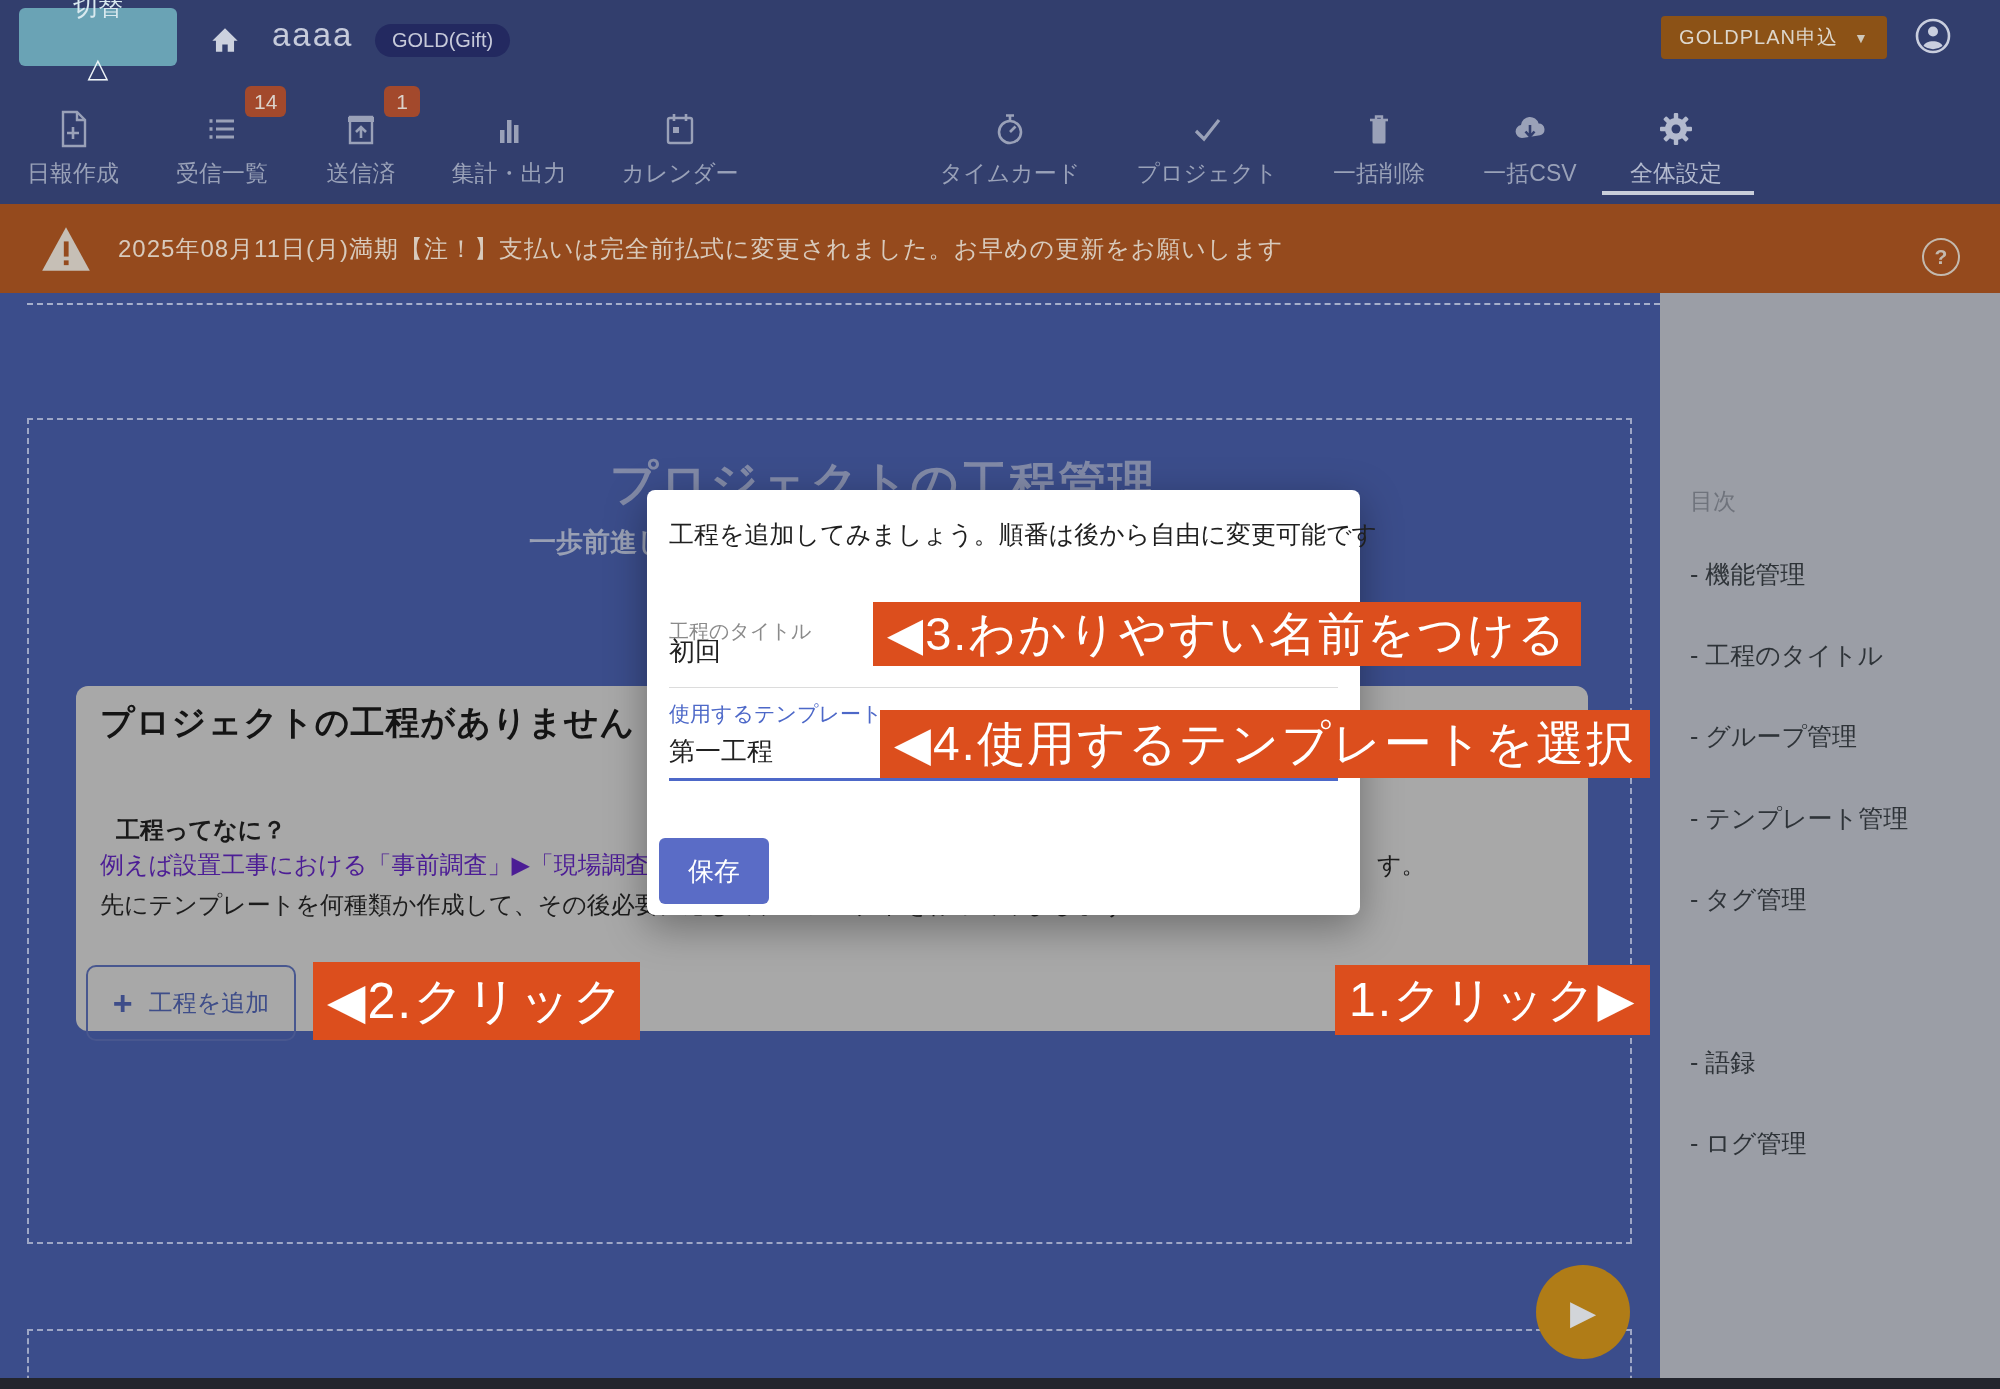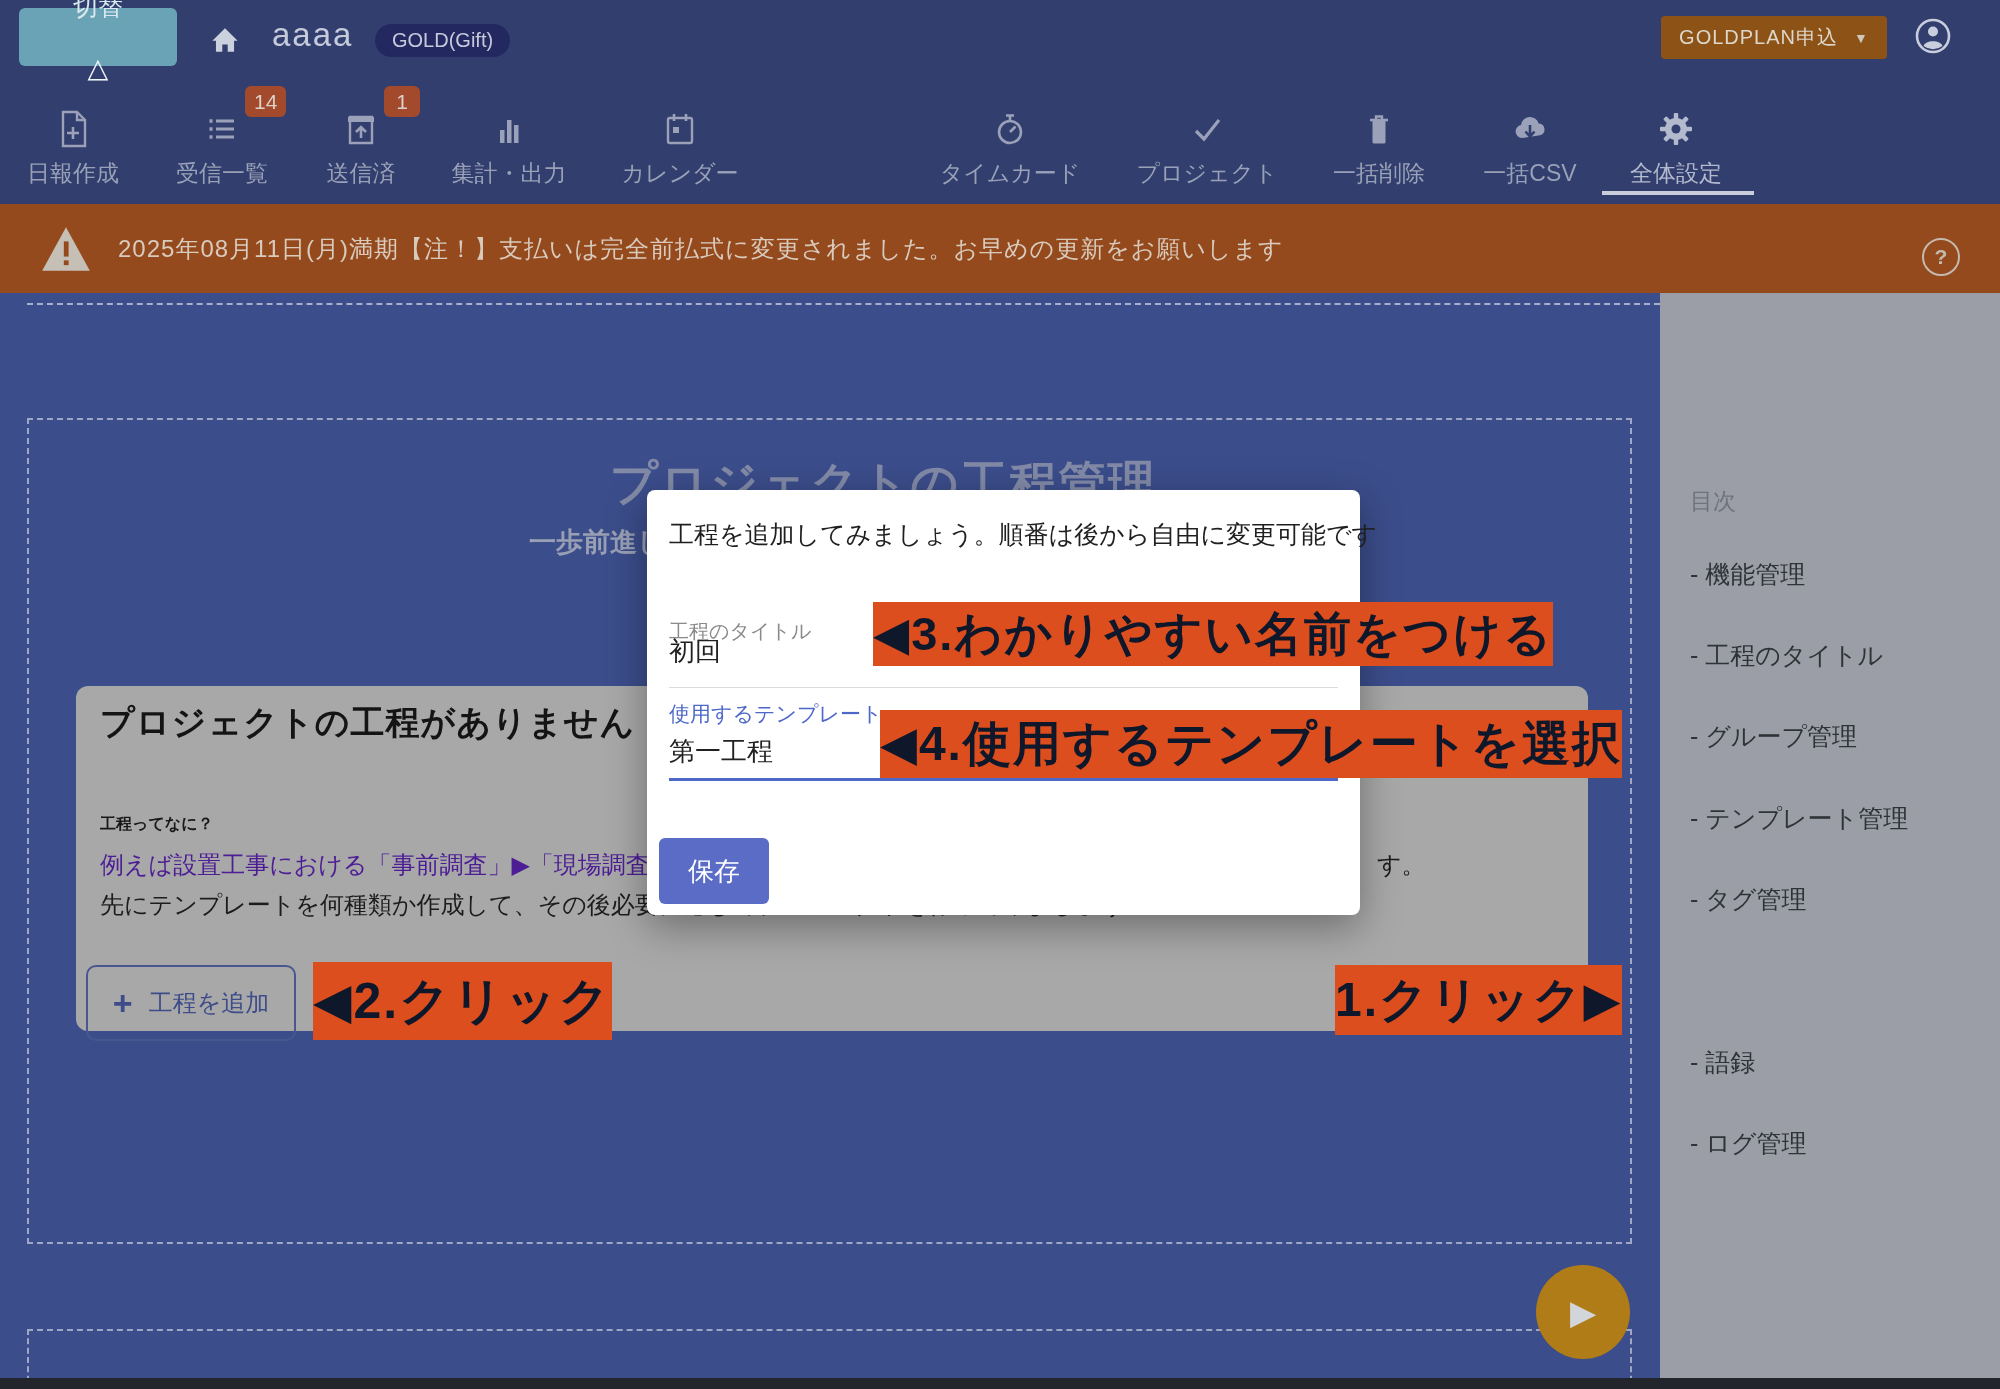--- a/index.html
+++ b/index.html
@@ -46,21 +46,21 @@
   .dash-line{left:27px;top:303px;width:1633px;border-top:2px dashed rgba(224,228,238,.65);}
   .dash-boxA{left:27px;top:418px;width:1601px;height:822px;border:2px dashed rgba(224,228,238,.6);}
   .dash-boxB{left:27px;top:1329px;width:1601px;height:60px;border:2px dashed rgba(224,228,238,.6);border-bottom:none;}
 
   .page-heading{left:610px;top:452px;font-size:47px;font-weight:bold;color:#828aa7;letter-spacing:2px;white-space:nowrap;z-index:2;}
   .page-subheading{left:529px;top:524px;font-size:27px;font-weight:bold;color:#99a0b4;white-space:nowrap;z-index:2;}
 
   
   .card{left:76px;top:686px;width:1512px;height:345px;background:#a8a8a8;border-radius:12px;z-index:3;}
   .card-title{left:24px;top:14px;font-size:34px;font-weight:bold;color:#141414;letter-spacing:1px;}
-  .card-q{left:24px;top:128px;font-size:16px;font-weight:bold;color:#191919;}
+  .card-q{left:40px;top:128px;font-size:24px;font-weight:bold;color:#191919;}
   .card-l1{left:24px;top:163px;font-size:24px;color:#4c1d95;white-space:nowrap;}
   .card-l1r{left:1301px;top:163px;font-size:24px;color:#1c1c1c;}
   .card-l2{left:24px;top:203px;font-size:24px;color:#1c1c1c;white-space:nowrap;}
   .add-btn{left:10px;top:279px;width:206px;height:72px;border:2px solid #48578f;border-radius:10px;
     display:flex;align-items:center;justify-content:center;gap:16px;color:#3e4d89;font-size:24px;cursor:pointer;}
   .add-btn .plus{font-size:34px;font-weight:bold;line-height:30px;}
 
   
   .modal{left:647px;top:490px;width:713px;height:425px;background:#ffffff;border-radius:8px;
     box-shadow:0 12px 40px rgba(0,0,0,.35);z-index:40;}
@@ -68,22 +68,22 @@
   .m-lbl1{left:22px;top:128px;font-size:20px;color:#8a8a8a;}
   .m-val1{left:22px;top:144px;font-size:26px;color:#212121;}
   .m-div{left:22px;top:197px;width:669px;height:1px;background:#dcdcdc;}
   .m-lbl2{left:22px;top:210px;font-size:21px;color:#4d68c8;}
   .m-val2{left:22px;top:244px;font-size:26px;color:#212121;}
   .m-underline{left:22px;top:288px;width:669px;height:3px;background:#4d68c8;}
   .save-btn{left:12px;top:348px;width:110px;height:66px;background:#5a6cc6;border-radius:6px;border:none;
     color:#ffffff;font-size:26px;display:flex;align-items:center;justify-content:center;cursor:pointer;}
 
   
-  .tut{background:#dc4e1d;color:#0f172a;font-weight:bold;white-space:nowrap;z-index:50;
-    display:flex;align-items:center;padding:0 0;letter-spacing:2px;}
+  .tut{background:#dc4e1d;color:#ffffff;font-weight:normal;white-space:nowrap;z-index:50;
+    display:flex;align-items:center;padding:0 14px;letter-spacing:2px;}
   .tut3{left:873px;top:602px;height:64px;font-size:47px;}
   .tut4{left:880px;top:710px;height:68px;font-size:48px;}
   .tut2{left:313px;top:962px;height:78px;font-size:50px;}
   .tut1{left:1335px;top:965px;height:70px;font-size:48px;}
 
   
   .sidebar{left:1660px;top:293px;width:340px;height:1085px;background:#9b9ea6;z-index:5;}
   .sb-title{left:30px;top:193px;font-size:23px;color:#6f737c;}
   .sb-item{left:30px;font-size:25px;color:#2e3338;white-space:nowrap;cursor:pointer;}
   .sb0{top:265px;} .sb1{top:346px;} .sb2{top:427px;} .sb3{top:509px;} .sb4{top:590px;}

